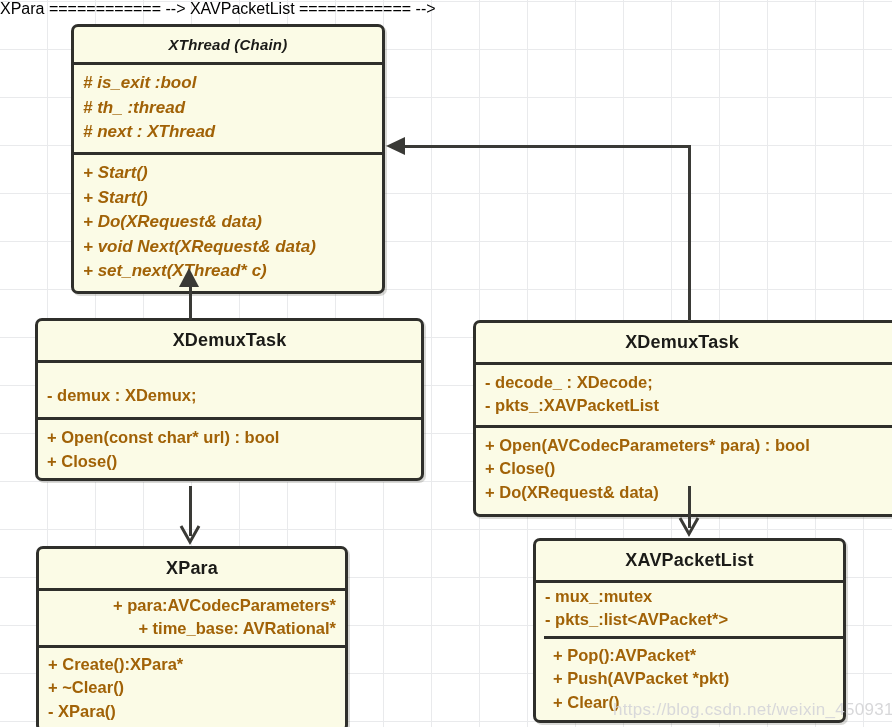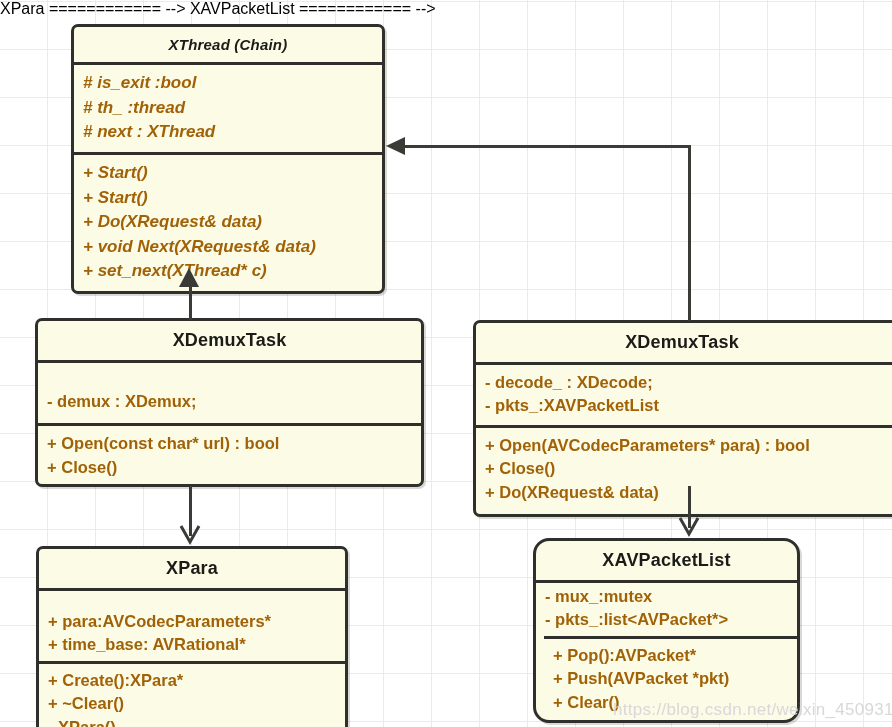--- a/index.html
+++ b/index.html
@@ -116,21 +116,21 @@
       <div class="uml-row">+ Start()</div>
       <div class="uml-row">+ Do(XRequest&amp; data)</div>
       <div class="uml-row">+ void Next(XRequest&amp; data)</div>
       <div class="uml-row">+ set_next(XThread* c)</div>
     </div>
   </div>
 
   
   <div class="uml-class" style="left:35px; top:318px; width:389px;">
     <div class="uml-title">XDemuxTask</div>
-    <div class="uml-compartment" style="padding-top:27px;padding-bottom:10px;">
+    <div class="uml-compartment" style="padding-top:21px;padding-bottom:10px;">
       <div class="uml-row">- demux :    XDemux;</div>
     </div>
     <div class="uml-compartment" style="padding-bottom:5px;">
       <div class="uml-row">+ Open(const char* url) :  bool</div>
       <div class="uml-row">+ Close()</div>
     </div>
   </div>
 
   
   <div class="uml-class" style="left:473px; top:320px; width:440px;">
@@ -142,33 +142,33 @@
     <div class="uml-compartment" style="padding-bottom:10px;">
       <div class="uml-row">+ Open(AVCodecParameters* para) :  bool</div>
       <div class="uml-row">+ Close()</div>
       <div class="uml-row">+ Do(XRequest&amp; data)</div>
     </div>
   </div>
 
   
   <div class="uml-class" style="left:36px; top:546px; width:312px;">
     <div class="uml-title">XPara</div>
-    <div class="uml-compartment" style="padding-top:19px;padding-bottom:4px;">
+    <div class="uml-compartment" style="padding-top:3px;padding-bottom:4px;text-align:right;">
       <div class="uml-row">+ para:AVCodecParameters*</div>
       <div class="uml-row">+ time_base: AVRational*</div>
     </div>
     <div class="uml-compartment" style="padding-top:5px;padding-bottom:6px;">
       <div class="uml-row">+ Create():XPara*</div>
       <div class="uml-row">+ ~Clear()</div>
       <div class="uml-row">- XPara()</div>
     </div>
   </div>
 
   
-  <div class="uml-class" style="left:533px; top:538px; width:267px;border-radius:16px;">
+  <div class="uml-class" style="left:533px; top:538px; width:313px;">
     <div class="uml-title">XAVPacketList</div>
     <div class="uml-compartment" style="padding-top:2px;padding-bottom:4px;">
       <div class="uml-row">- mux_:mutex</div>
       <div class="uml-row">- pkts_:list&lt;AVPacket*&gt;</div>
     </div>
     <div class="uml-compartment" style="padding-top:5px;padding-bottom:6px;margin-left:8px;">
       <div class="uml-row">+ Pop():AVPacket*</div>
       <div class="uml-row">+ Push(AVPacket *pkt)</div>
       <div class="uml-row">+ Clear()</div>
     </div>

